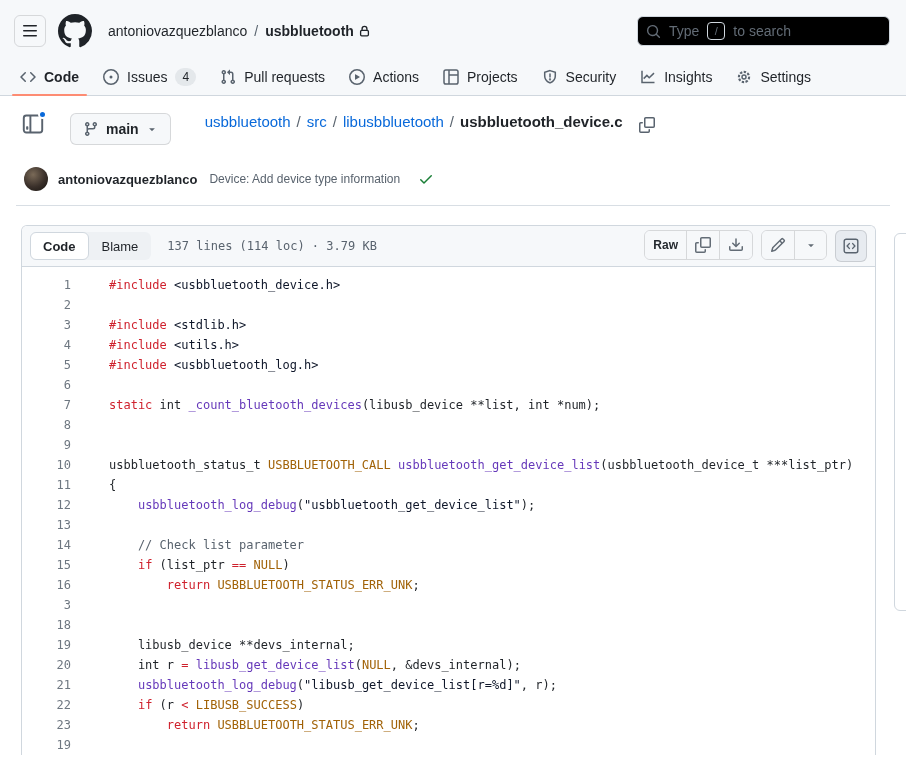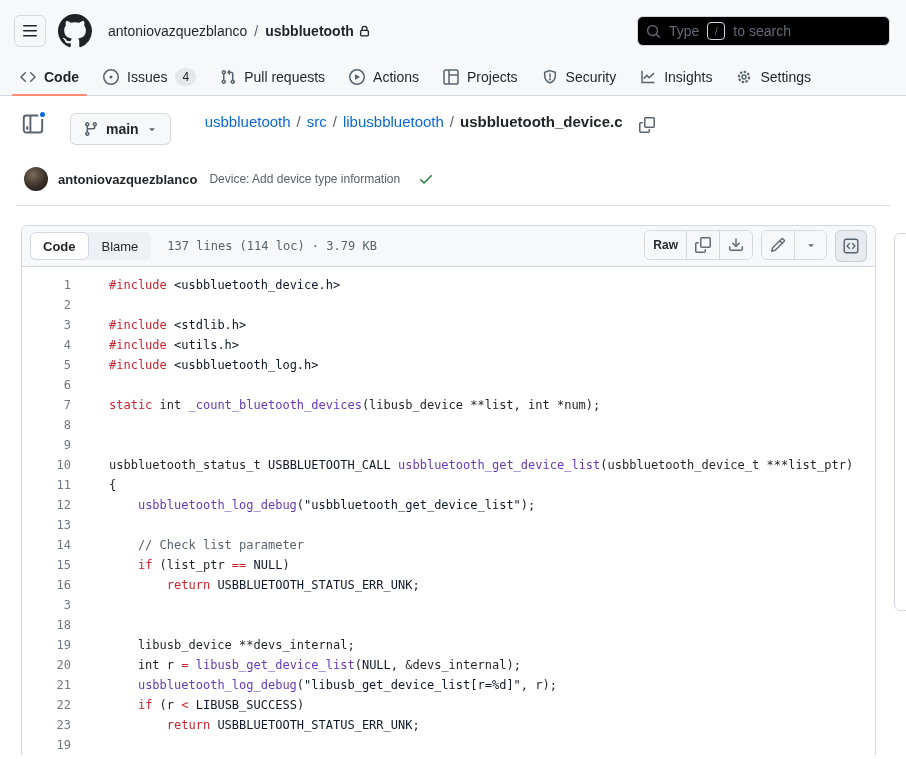--- a/index.html
+++ b/index.html
@@ -117,21 +117,21 @@
   
   .code-body { padding-top: 8px; font-family: "DejaVu Sans Mono", "Liberation Mono", monospace; font-size: 12px; }
   .code-line { display: flex; height: 20px; line-height: 20px; }
   .line-num {
     flex: 0 0 49px; text-align: right; color: #6e7781; cursor: pointer; user-select: none;
   }
   .line-content { padding-left: 38px; white-space: pre; color: #1f2328; }
   .tk-p { color: #1f2328; }
   .tk-k { color: #cf222e; }
   .tk-f { color: #6639ba; }
-  .tk-c { color: #0f172a; }
+  .tk-c { color: #a16207; }
   .tk-s { color: #0f172a; }
   .tk-m { color: #59636e; }
   .tk-o { color: #cf222e; }
 
   
   .symbols-panel-sliver {
     position: absolute; left: 894px; top: 233px; width: 40px; height: 378px;
     background: #ffffff; border: 1px solid #d0d7de; border-radius: 6px;
   }
 </style>

